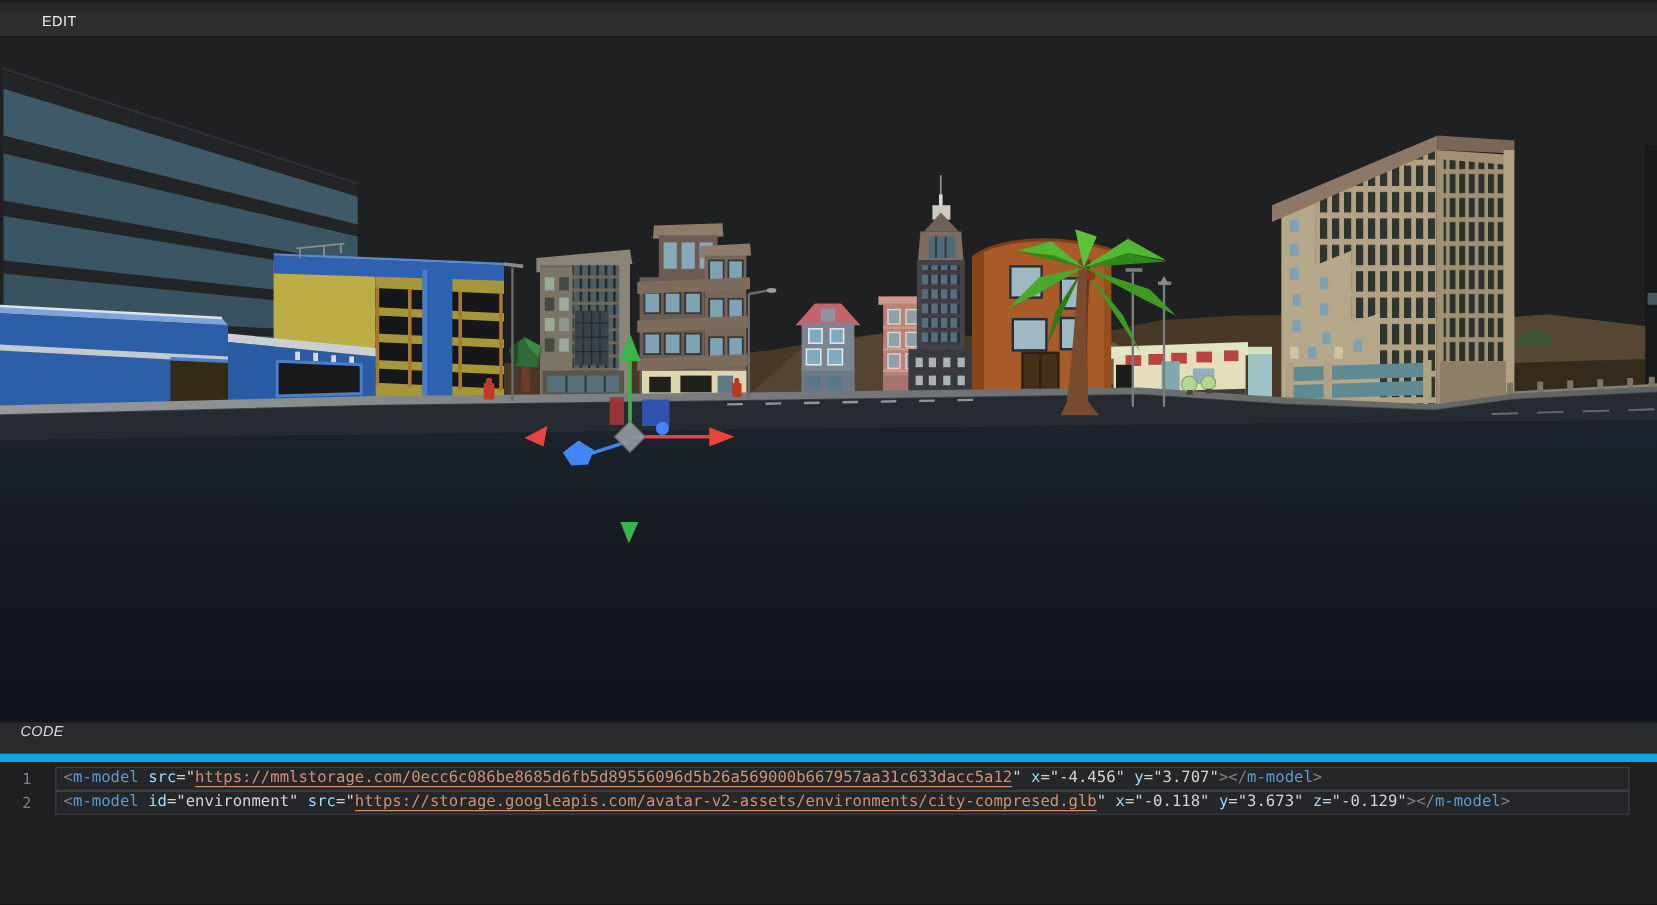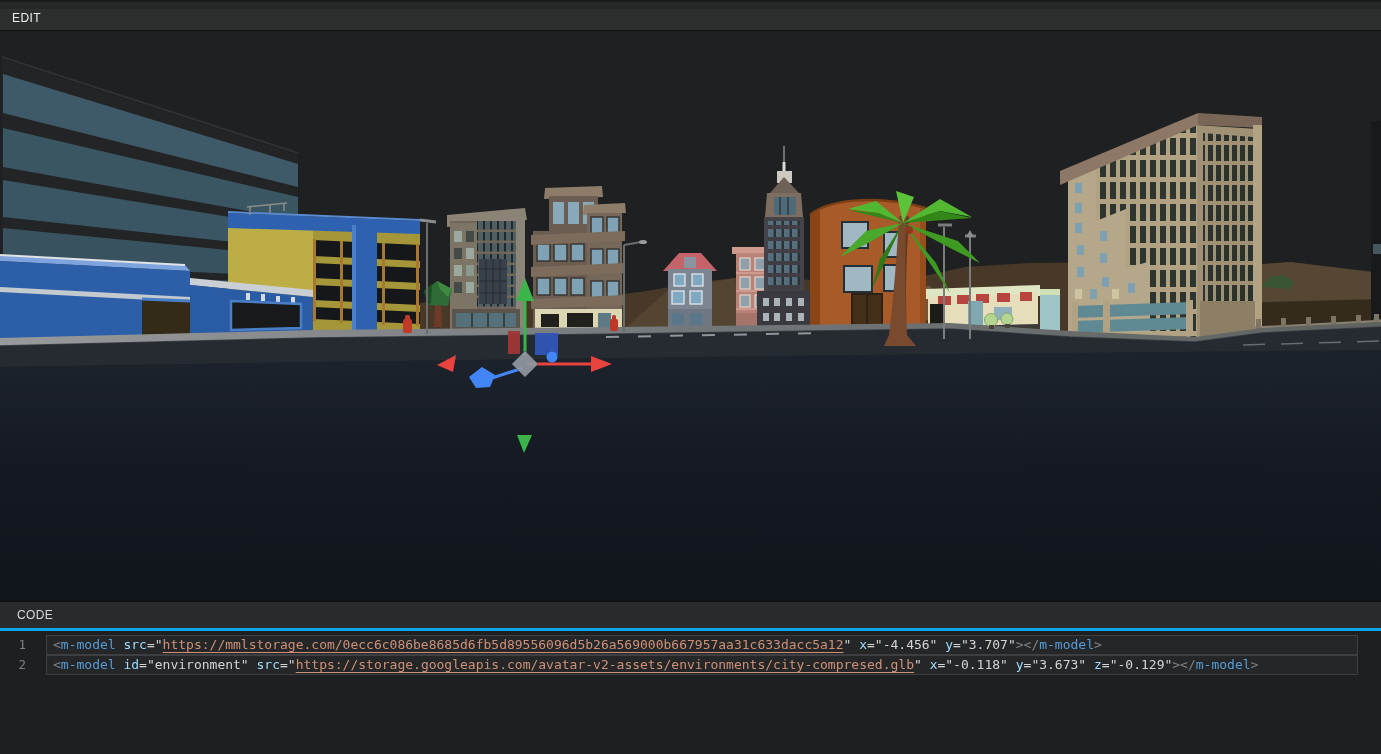--- a/index.html
+++ b/index.html
@@ -2,27 +2,27 @@
 <html><head>
 <meta charset="utf-8">
 <style>
   html,body{margin:0;padding:0;background:#000;}
   .app{width:1381px;height:754px;position:relative;font-family:"Liberation Sans",sans-serif;
        display:flex;flex-direction:column;overflow:hidden;background:#1e1f20;}
   
   .edit-bar{height:30px;flex:none;display:flex;align-items:center;
     background:linear-gradient(180deg,#191c1b 0px,#191c1b 2px,#242827 2px,#242827 9px,#2d2f2f 9px);
     border-bottom:1px solid #121414;}
-  .edit-bar span{color:#eceeed;font-size:12px;letter-spacing:.4px;padding-left:12px;padding-top:6px;}
+  .edit-bar span{color:#eceeed;font-size:12px;letter-spacing:.4px;padding-left:35px;padding-top:6px;}
   
   .viewport{height:570px;flex:none;position:relative;background:#1f2021;cursor:default;}
   .viewport svg{display:block;}
   
-  .code-header{height:26px;flex:none;display:flex;align-items:center;background:#282a2b;
-    border-top:1px solid #101212;border-bottom:3px solid #0ea5e9;}
+  .code-header{height:26px;flex:none;display:flex;align-items:flex-start;background:#282a2b;
+    border-top:1px solid #101212;border-bottom:7px solid #0ea5e9;font-style:italic;}
   .code-header span{color:#d8dadb;font-size:12px;letter-spacing:.4px;padding-left:17px;}
   
   .code-area{flex:1;background:#1e1f20;padding-top:4px;overflow:hidden;
     font-family:"DejaVu Sans Mono","Liberation Mono",monospace;font-size:13px;}
   .code-row{display:flex;height:20px;line-height:20px;white-space:pre;}
   .line-number{flex:none;width:26px;text-align:right;color:#7e8184;font-size:12.5px;}
   .line-box{flex:1;margin-left:20px;margin-right:23px;
     background:rgba(160,170,180,0.055);border:1px solid rgba(190,198,205,0.16);
     box-sizing:border-box;height:20px;line-height:18px;padding-left:6px;overflow:hidden;}
   .tk-bracket{color:#808080}

